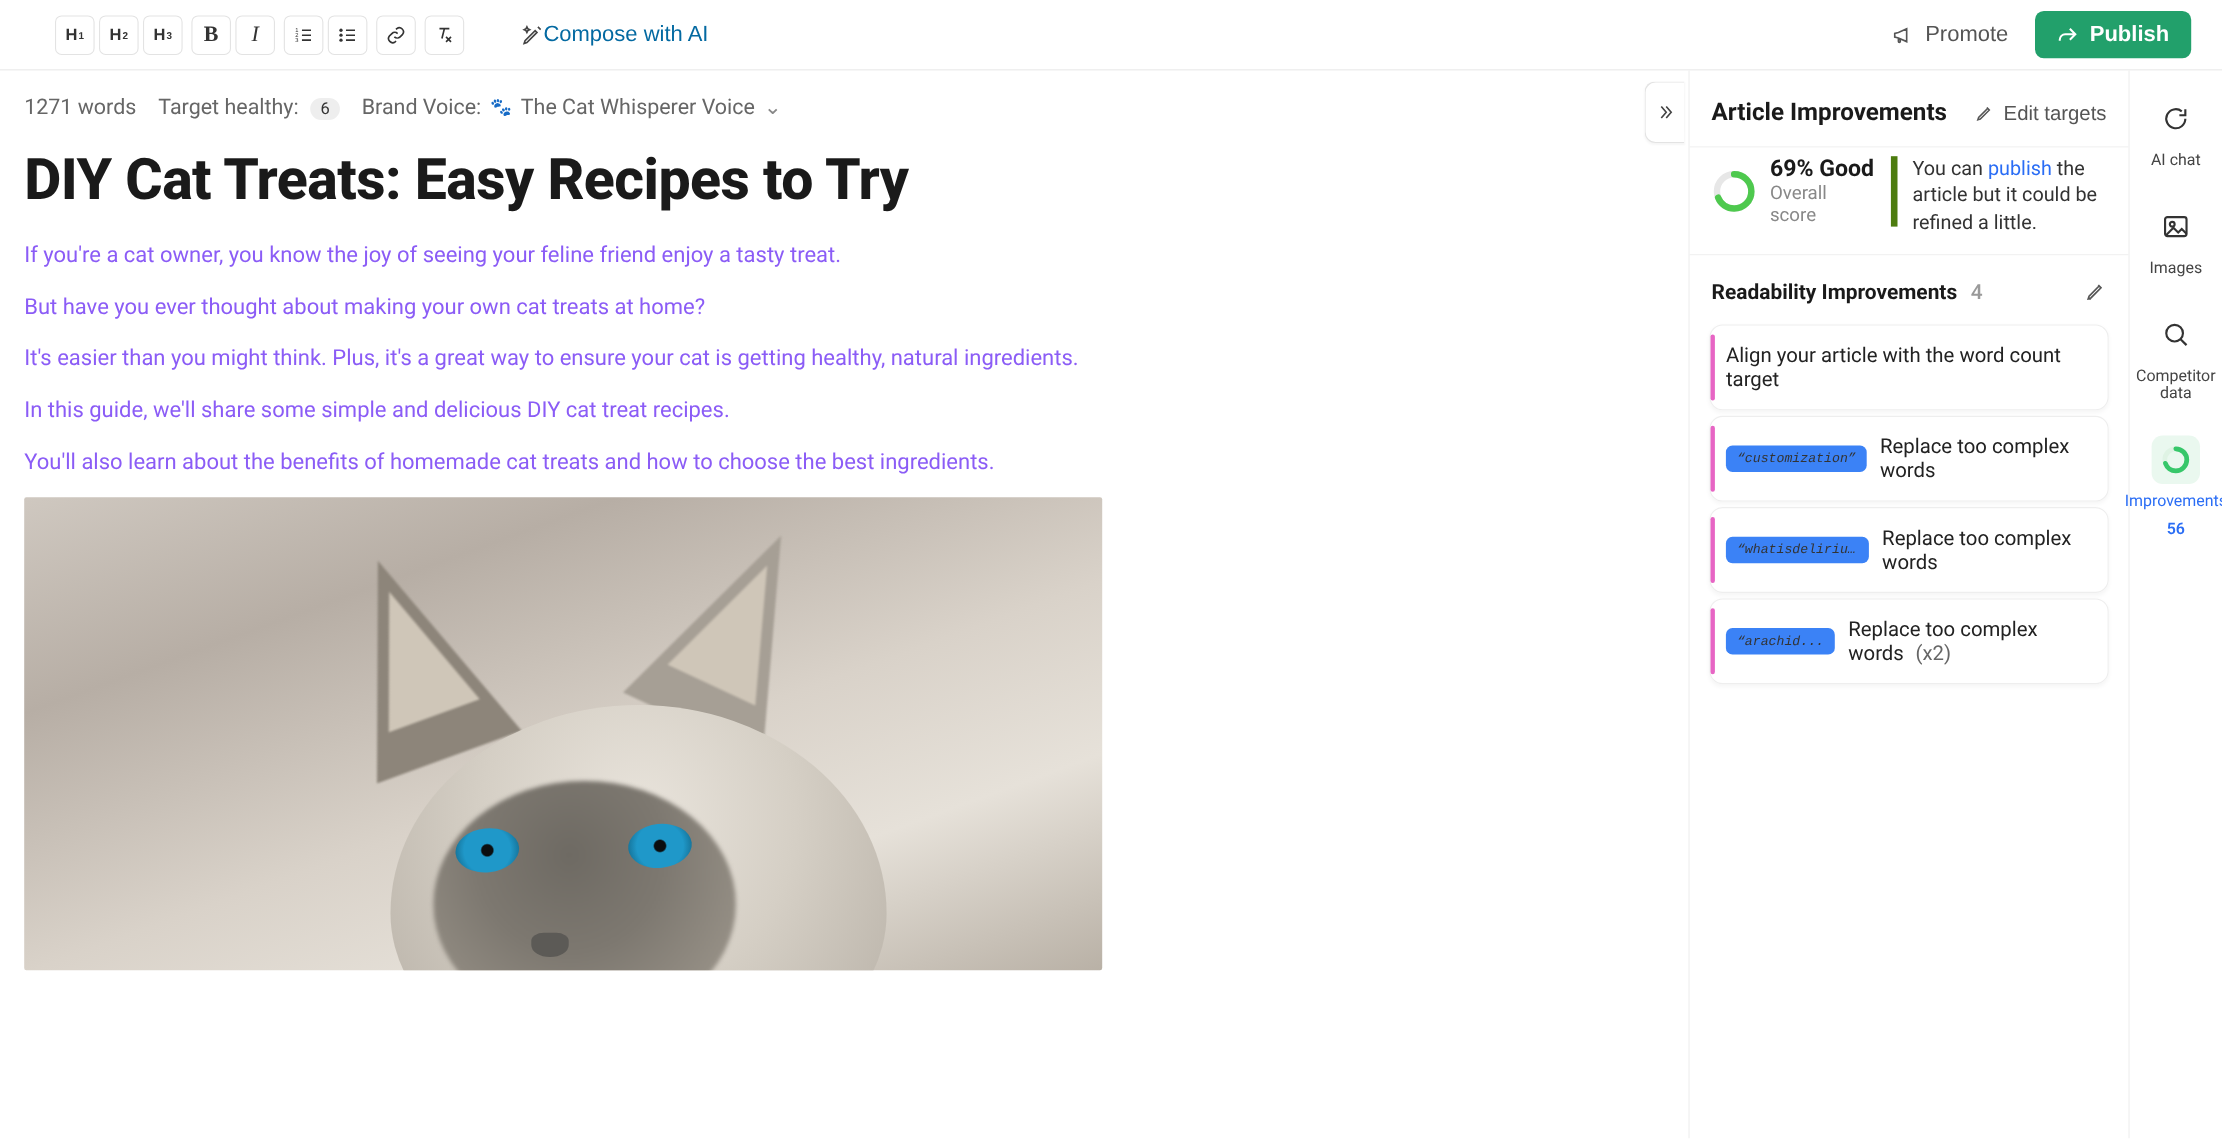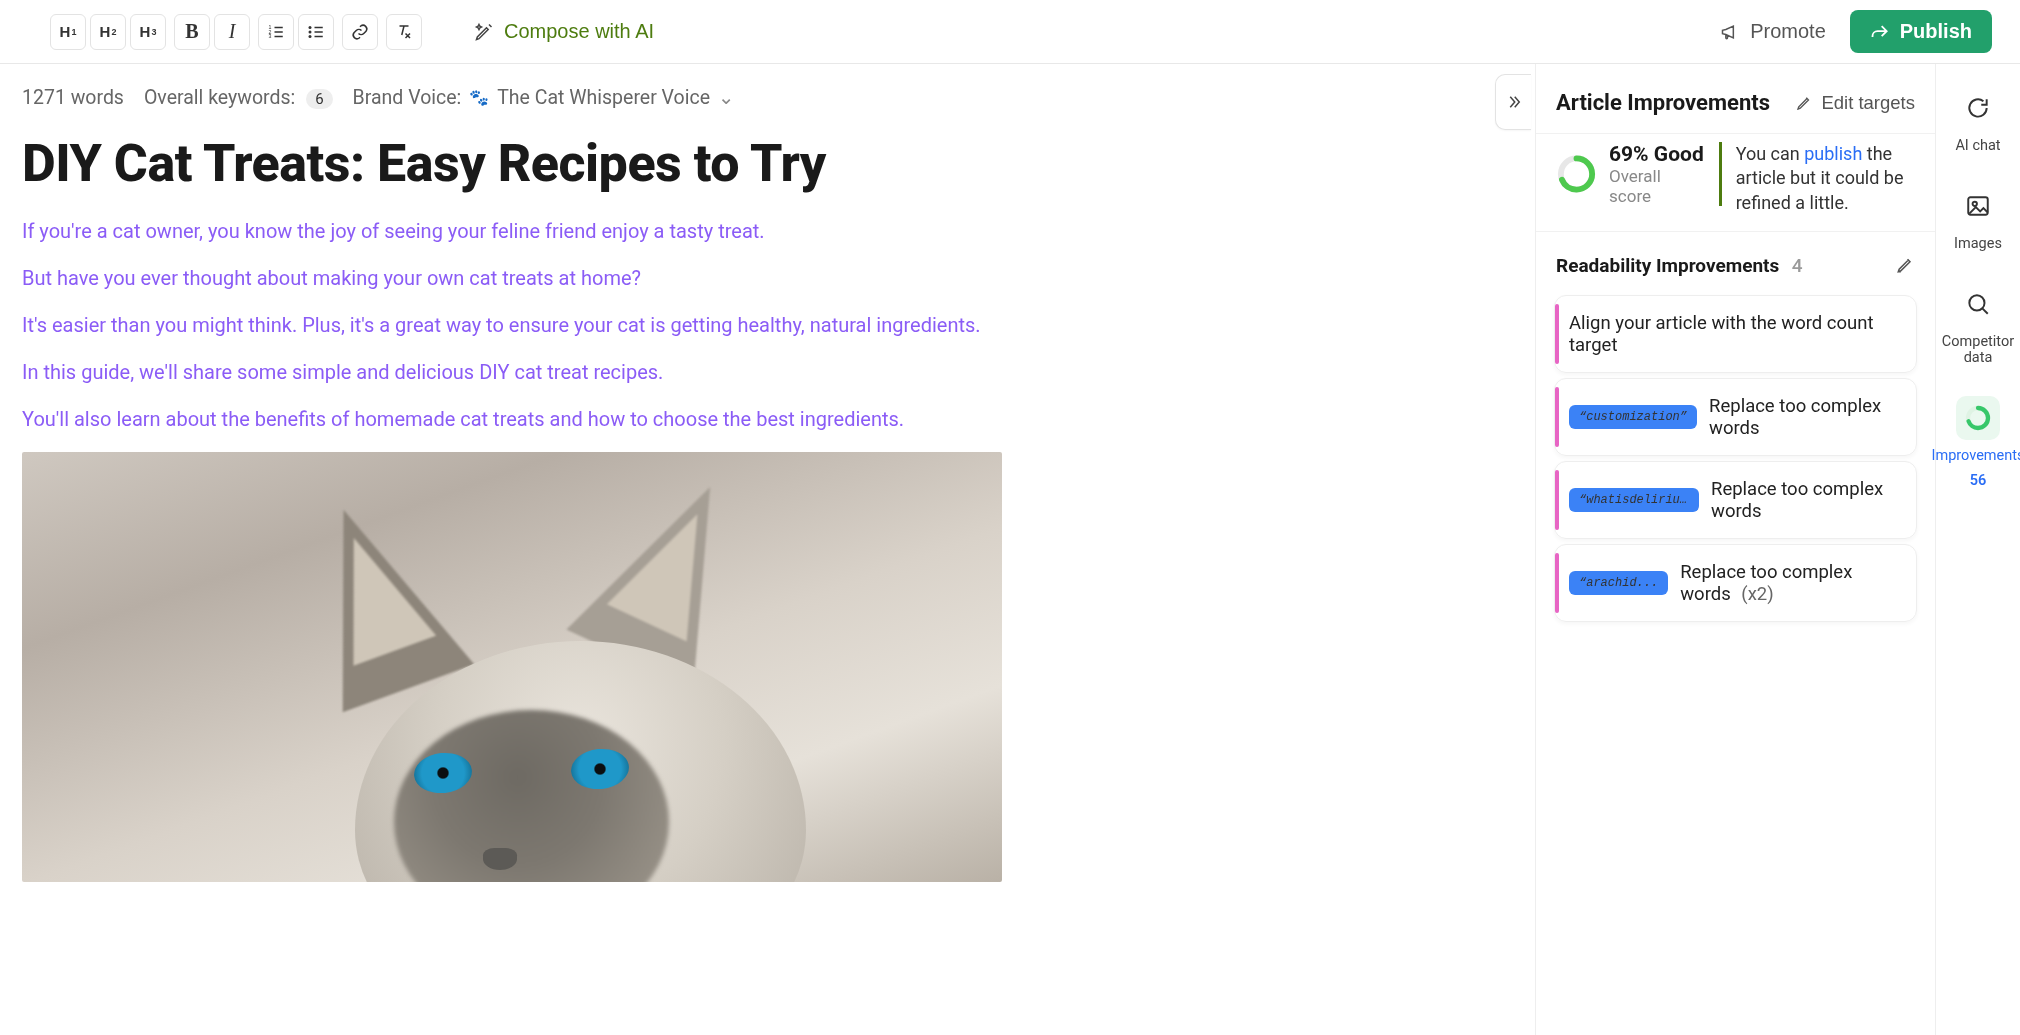--- a/index.html
+++ b/index.html
@@ -25,22 +25,22 @@
     background: #fff; color: #333;
     display: inline-flex; align-items: center; justify-content: center;
     font-size: 15px; cursor: pointer;
   }
   .tb-btn.h-sub { font-weight: 600; }
   .tb-btn.h-sub sub { font-size: 9px; margin-left: 1px; }
   .tb-btn.bold { font-weight: 800; font-family: "Times New Roman", serif; font-size: 20px; }
   .tb-btn.italic { font-style: italic; font-family: "Times New Roman", serif; font-size: 20px; }
   .tb-compose {
     height: 36px; padding: 0 14px; border: none; background: transparent;
-    display: inline-flex; align-items: center; gap: 10px;
-    color: #4d7c0f; font-size: 20px; font-weight: 500; cursor: pointer; margin-left: 30px;
+    display: inline-flex; align-items: center; 
+    color: #0369a1; font-size: 20px; font-weight: 500; cursor: pointer; margin-left: 30px;
   }
   .toolbar-right { display: flex; align-items: center; gap: 16px; }
   .promote-btn {
     display: inline-flex; align-items: center; gap: 10px;
     background: transparent; border: none; color: #555;
     font-size: 20px; font-weight: 500; cursor: pointer; padding: 4px 8px;
   }
   .publish-btn {
     display: inline-flex; align-items: center; gap: 10px;
     background: #22a06b; border: none; color: #fff;
@@ -141,21 +141,21 @@
     display: inline-flex; align-items: center; gap: 8px;
     color: #555; font-size: 18.5px; cursor: pointer;
     background: none; border: none;
   }
 
   .score-row {
     display: flex; gap: 14px; padding: 8px 20px 16px 20px;
     align-items: flex-start; border-top: 1px solid #f1f1f1; border-bottom: 1px solid #f1f1f1;
   }
   .score-left { display: flex; gap: 12px; align-items: center; }
-  .score-text-col { border-right: 3px solid #4d7c0f; padding-right: 14px; }
+  .score-text-col { border-right: 6px solid #4d7c0f; padding-right: 14px; }
   .score-big { font-size: 21px; font-weight: 700; white-space: nowrap; }
   .score-sub { font-size: 17px; color: #888; }
   .score-msg { font-size: 18px; color: #333; line-height: 1.35; }
   .score-msg a { color: #2a6df5; text-decoration: none; cursor: pointer; }
 
   .tabs {
     display: flex; gap: 12px; padding: 14px 16px 4px 16px; justify-content: center;
   }
   .tab {
     border: 1px solid #e3e3e3; border-radius: 22px;
@@ -301,21 +301,21 @@
     <div class="editor-wrap">
       <div class="collapse-handle">
         <svg width="18" height="18" viewBox="0 0 24 24">
             <path fill="none" stroke="#444" stroke-width="2" d="M7 5l6 7-6 7M13 5l6 7-6 7"></path>
           </svg>
       </div>
 
       <div class="meta-row">
         <span>1271 words</span>
         <span>
-          <span>Overall keywords:</span>
+          <span>Target healthy:</span>
           <span class="keyword-count">6</span>
         </span>
         <span class="brand-voice">
           <span>Brand Voice:</span>
           <span class="paw">🐾</span>
           <span>The Cat Whisperer Voice</span>
           <span class="chev">⌄</span>
         </span>
       </div>
 

